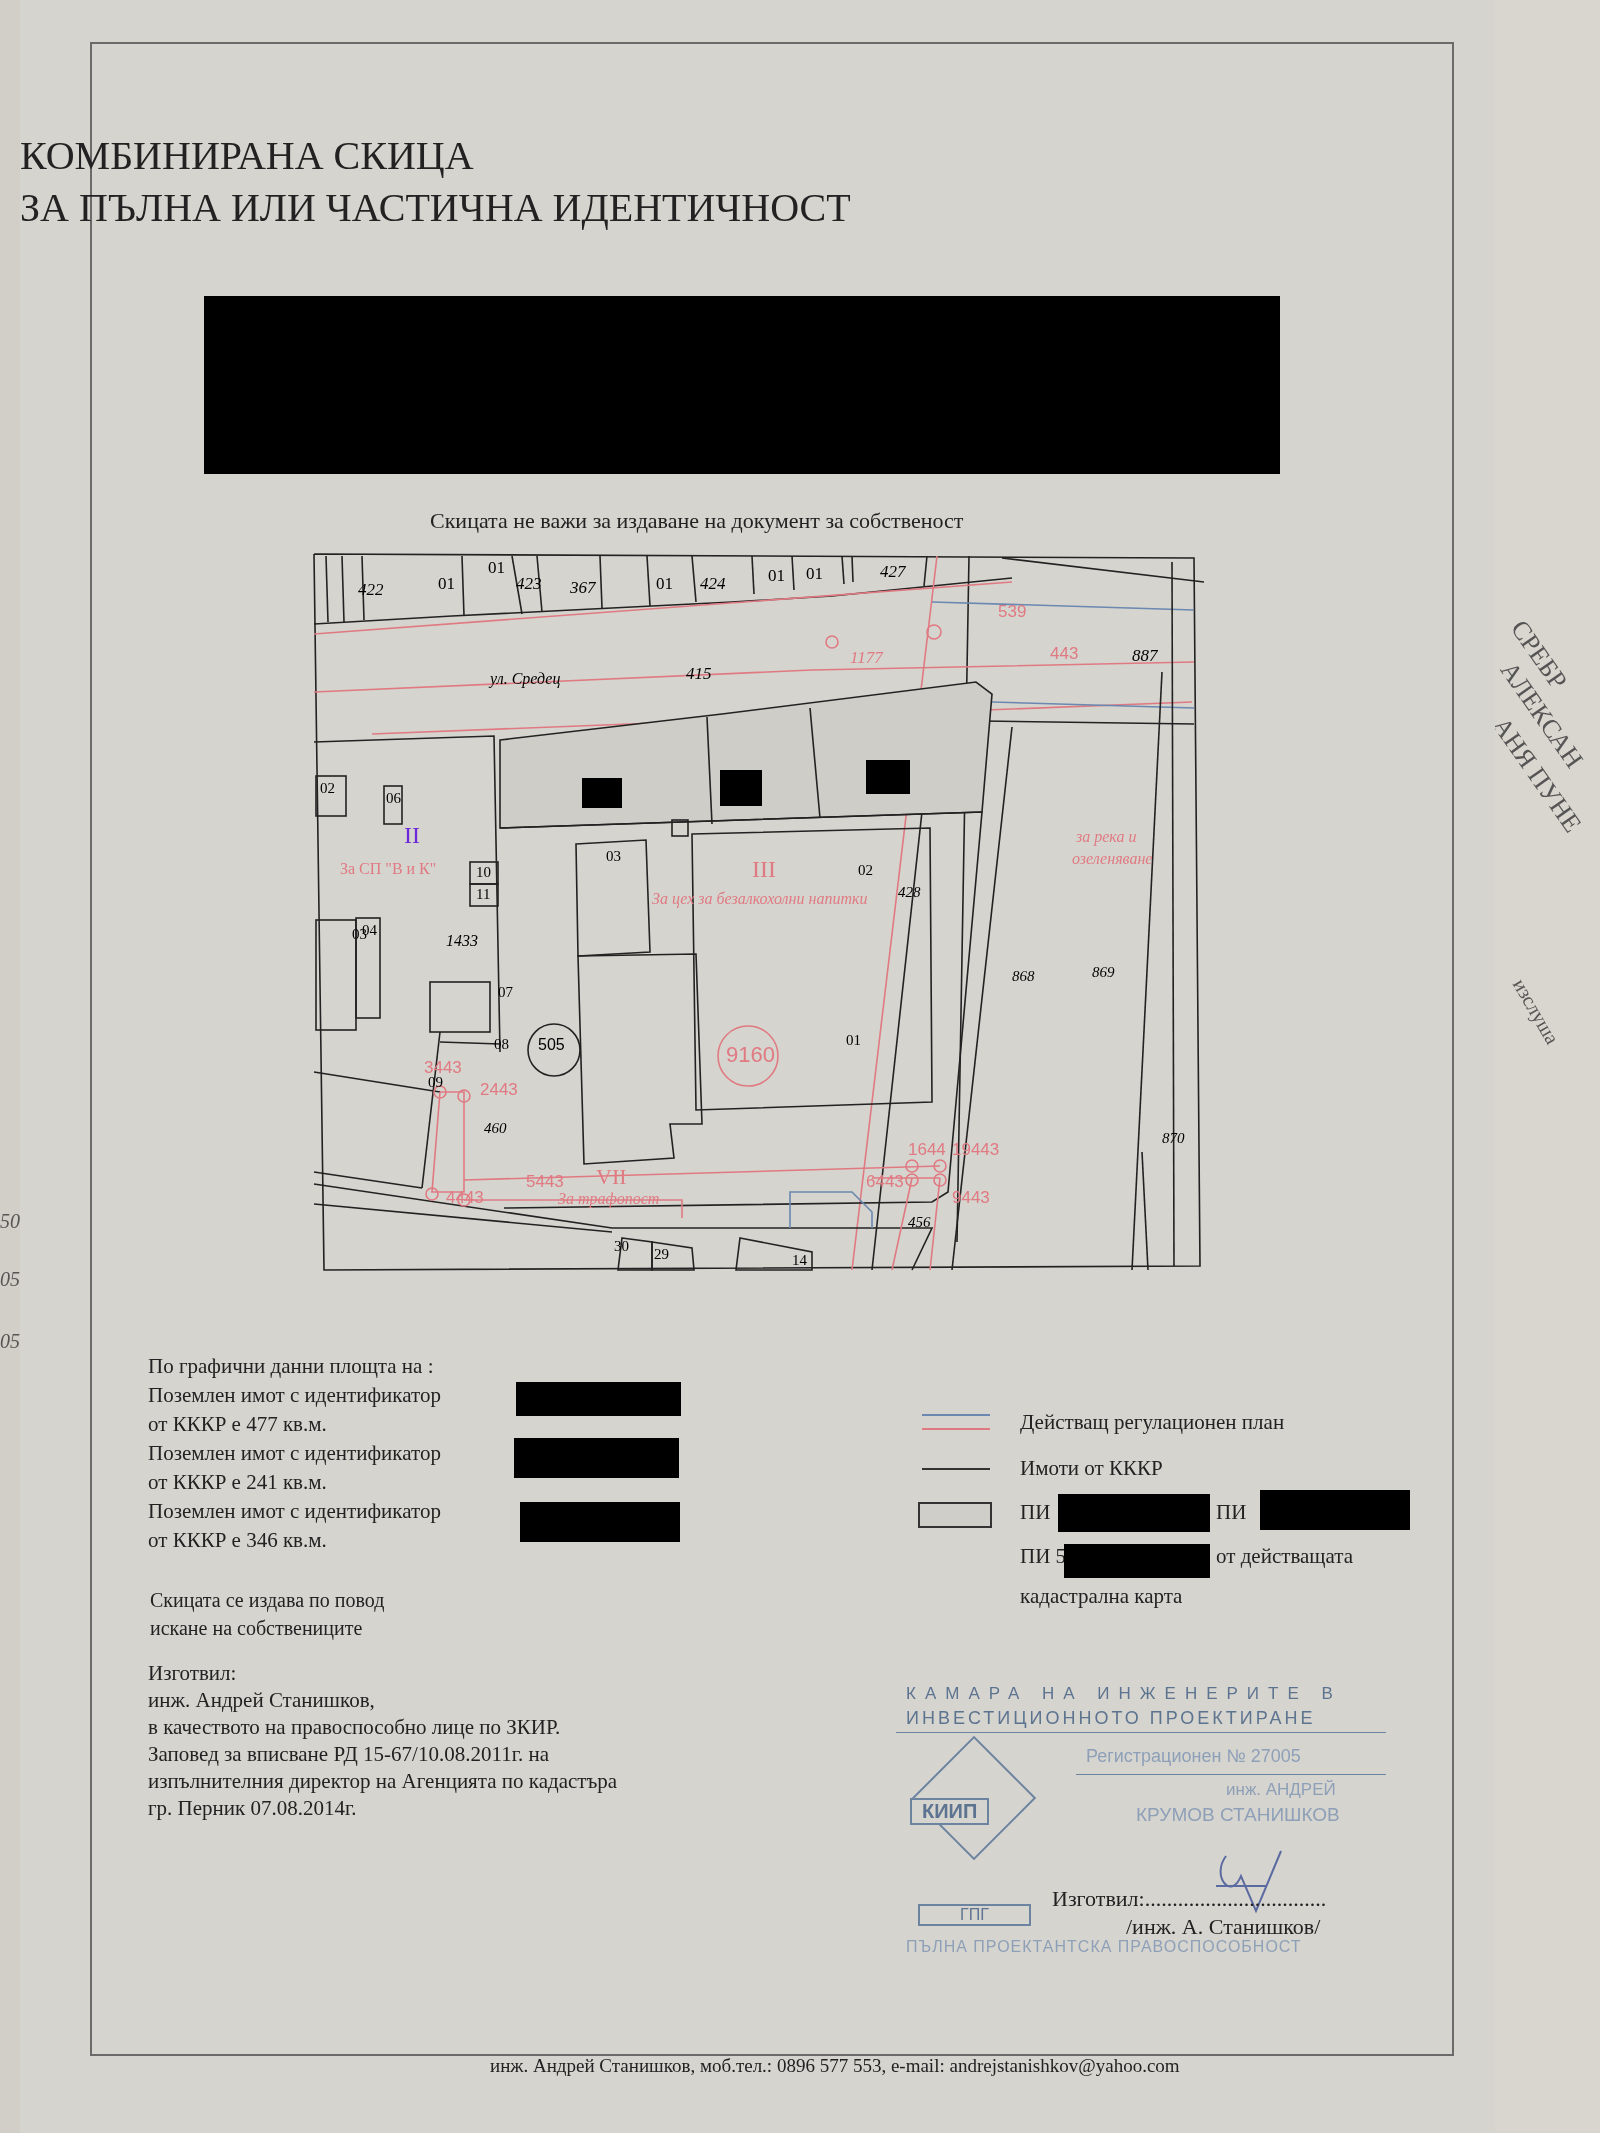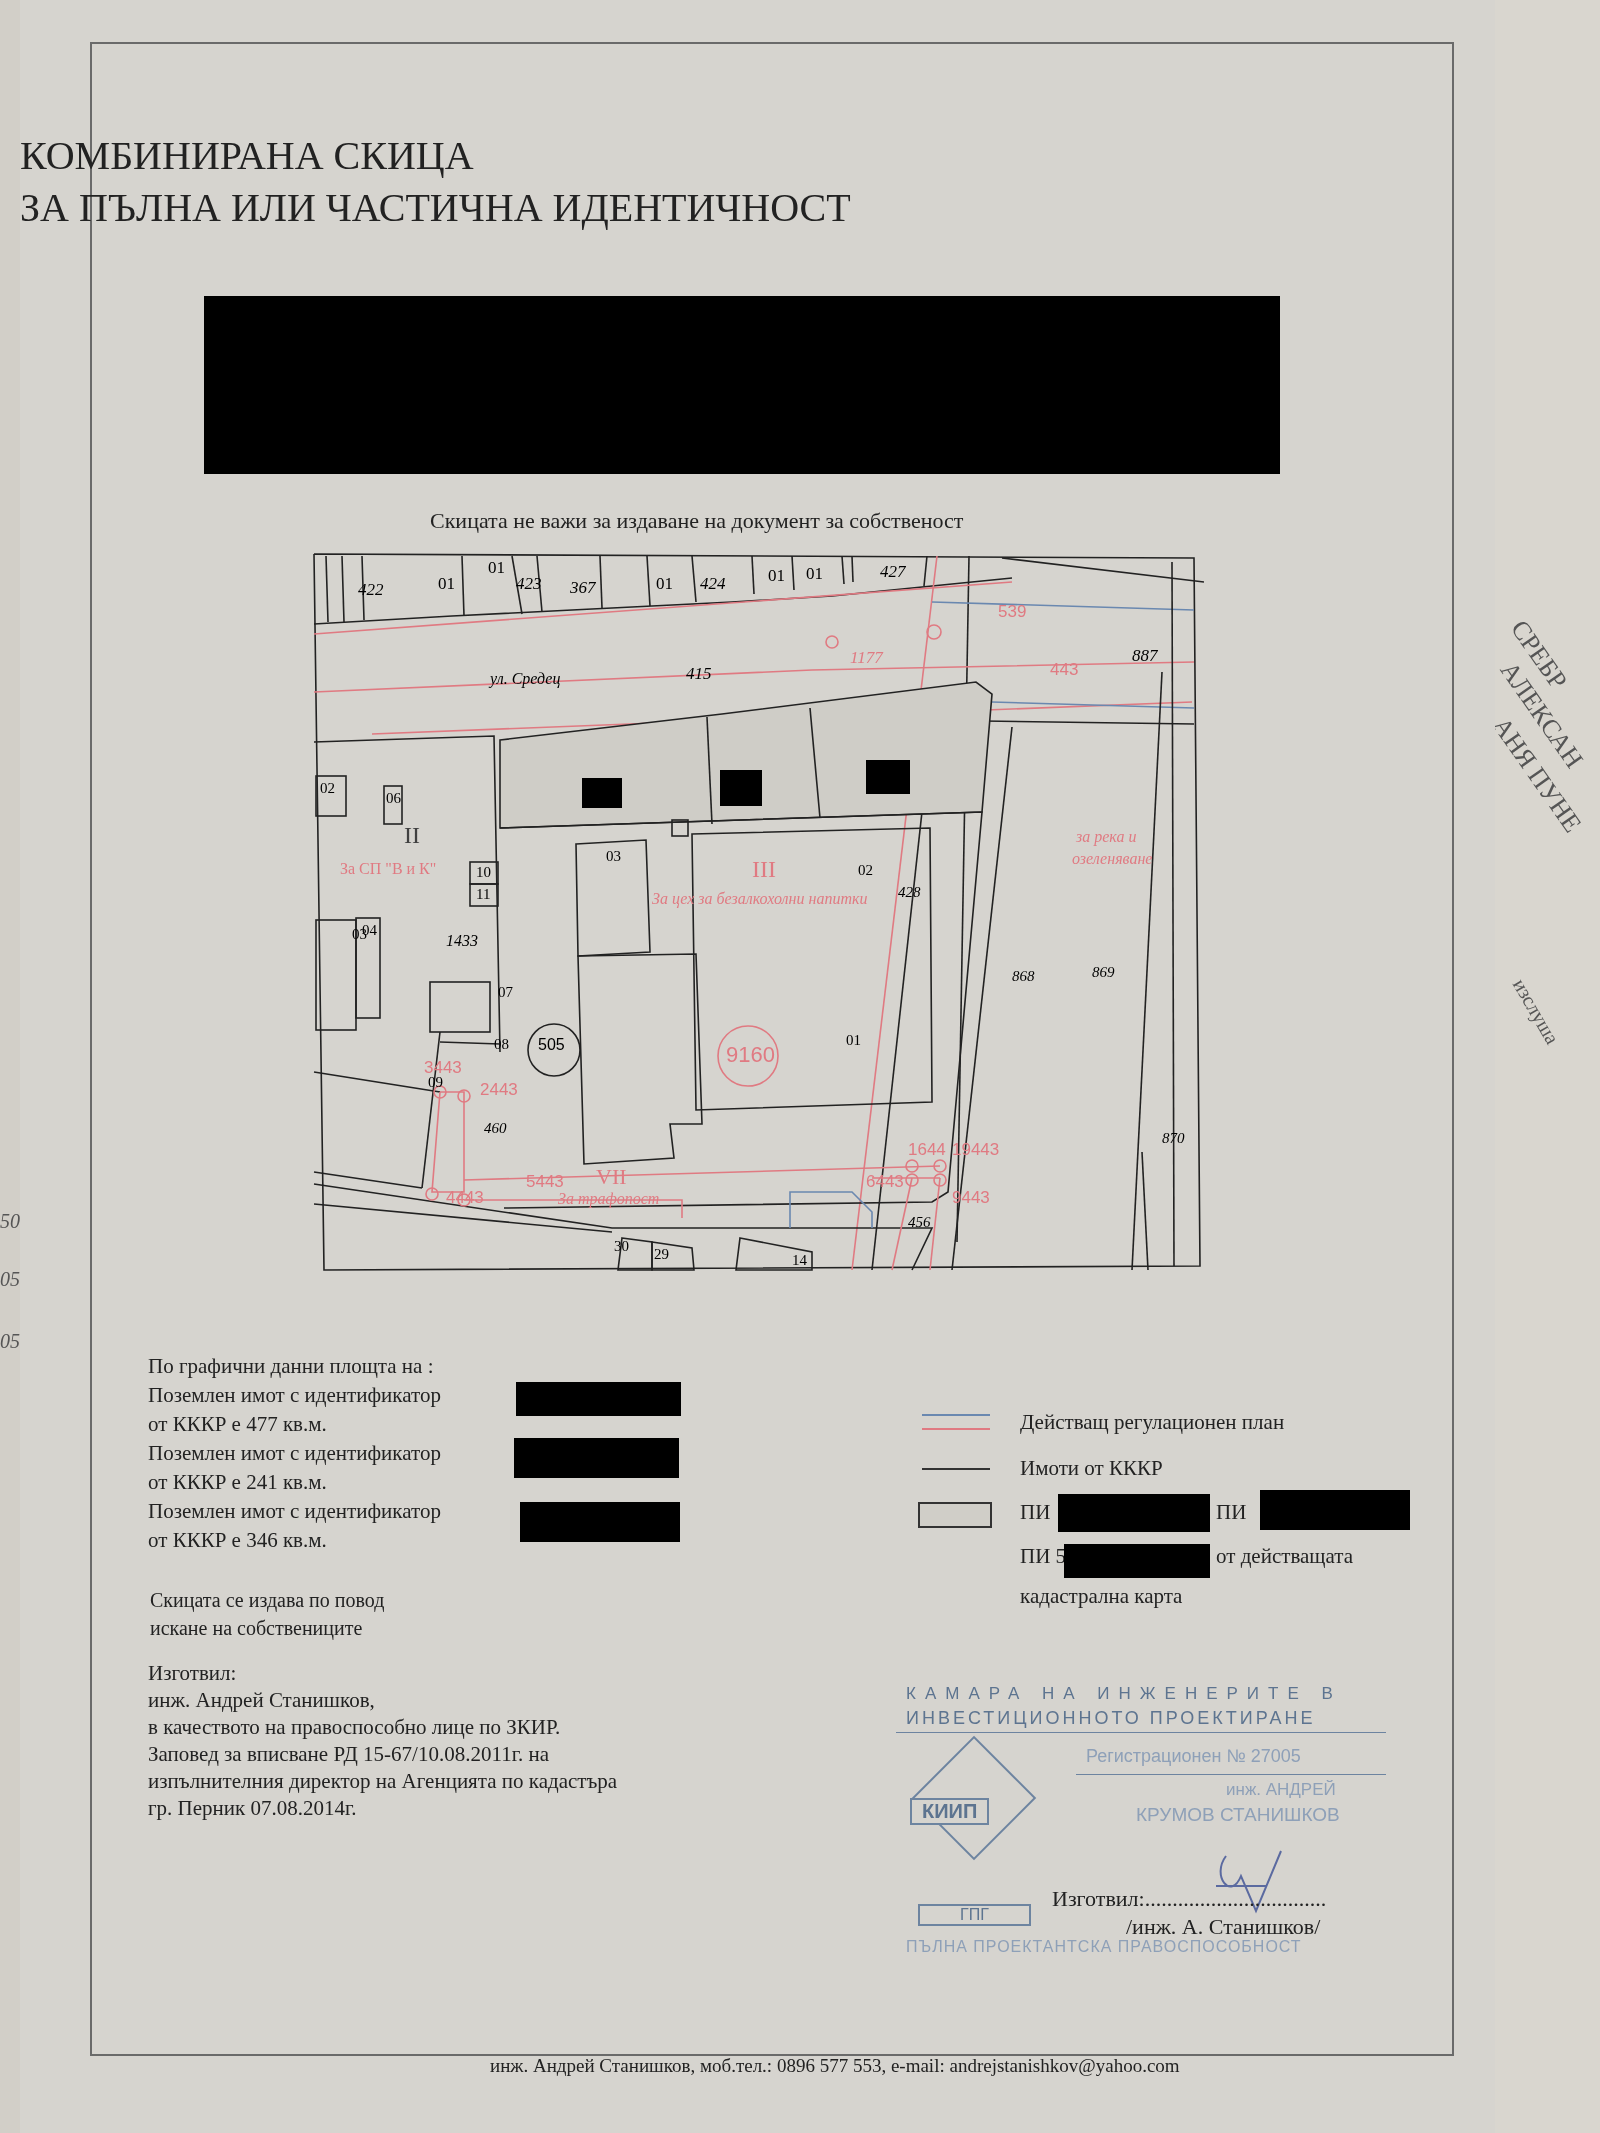--- a/index.html
+++ b/index.html
@@ -172,33 +172,33 @@
     <div style="position:absolute;left:780px;top:412px;font-size:15px;font-style:italic;">869</div>
     <div style="position:absolute;left:700px;top:416px;font-size:15px;font-style:italic;">868</div>
     <div style="position:absolute;left:850px;top:578px;font-size:15px;font-style:italic;">870</div>
     <div style="position:absolute;left:596px;top:662px;font-size:15px;font-style:italic;">456</div>
     <div style="position:absolute;left:302px;top:686px;font-size:15px;">30</div>
     <div style="position:absolute;left:342px;top:694px;font-size:15px;">29</div>
     <div style="position:absolute;left:480px;top:700px;font-size:15px;">14</div>
 
     
     <div style="position:absolute;left:686px;top:50px;font-size:17px;color:#e07a82;font-family:'Liberation Sans',sans-serif;">539</div>
-    <div style="position:absolute;left:738px;top:92px;font-size:17px;color:#e07a82;font-family:'Liberation Sans',sans-serif;margin-top:16px;">443</div>
+    <div style="position:absolute;left:738px;top:92px;font-size:17px;color:#e07a82;font-family:'Liberation Sans',sans-serif;">443</div>
     <div style="position:absolute;left:538px;top:96px;font-size:17px;color:#e07a82;font-style:italic;">1177</div>
     <div style="position:absolute;left:112px;top:506px;font-size:17px;color:#e07a82;font-family:'Liberation Sans',sans-serif;">3443</div>
     <div style="position:absolute;left:168px;top:528px;font-size:17px;color:#e07a82;font-family:'Liberation Sans',sans-serif;">2443</div>
     <div style="position:absolute;left:134px;top:636px;font-size:17px;color:#e07a82;font-family:'Liberation Sans',sans-serif;">4443</div>
     <div style="position:absolute;left:214px;top:620px;font-size:17px;color:#e07a82;font-family:'Liberation Sans',sans-serif;">5443</div>
     <div style="position:absolute;left:596px;top:588px;font-size:17px;color:#e07a82;font-family:'Liberation Sans',sans-serif;">1644</div>
     <div style="position:absolute;left:640px;top:588px;font-size:17px;color:#e07a82;font-family:'Liberation Sans',sans-serif;">19443</div>
     <div style="position:absolute;left:554px;top:620px;font-size:17px;color:#e07a82;font-family:'Liberation Sans',sans-serif;">6443</div>
     <div style="position:absolute;left:640px;top:636px;font-size:17px;color:#e07a82;font-family:'Liberation Sans',sans-serif;">9443</div>
 
     
-    <div style="position:absolute;left:92px;top:270px;font-size:24px;color:#404040;">II</div>
+    <div style="position:absolute;left:92px;top:270px;font-size:24px;color:#6d28d9;">II</div>
     <div style="position:absolute;left:28px;top:308px;font-size:16px;color:#e07a82;">За СП "В и К"</div>
     <div style="position:absolute;left:440px;top:304px;font-size:24px;color:#e07a82;">III</div>
     <div style="position:absolute;left:340px;top:338px;font-size:16px;color:#e07a82;font-style:italic;">За цех за безалкохолни напитки</div>
     <div style="position:absolute;left:284px;top:612px;font-size:22px;color:#e07a82;">VII</div>
     <div style="position:absolute;left:246px;top:638px;font-size:16px;color:#e07a82;font-style:italic;">За трафопост</div>
     <div style="position:absolute;left:764px;top:276px;font-size:16px;color:#e07a82;font-style:italic;">за река и</div>
     <div style="position:absolute;left:760px;top:298px;font-size:16px;color:#e07a82;font-style:italic;">озеленяване</div>
 
     <div style="position:absolute;left:226px;top:484px;font-size:16px;font-family:'Liberation Sans',sans-serif;">505</div>
     <div style="position:absolute;left:414px;top:490px;font-size:22px;color:#e07a82;font-family:'Liberation Sans',sans-serif;">9160</div>

